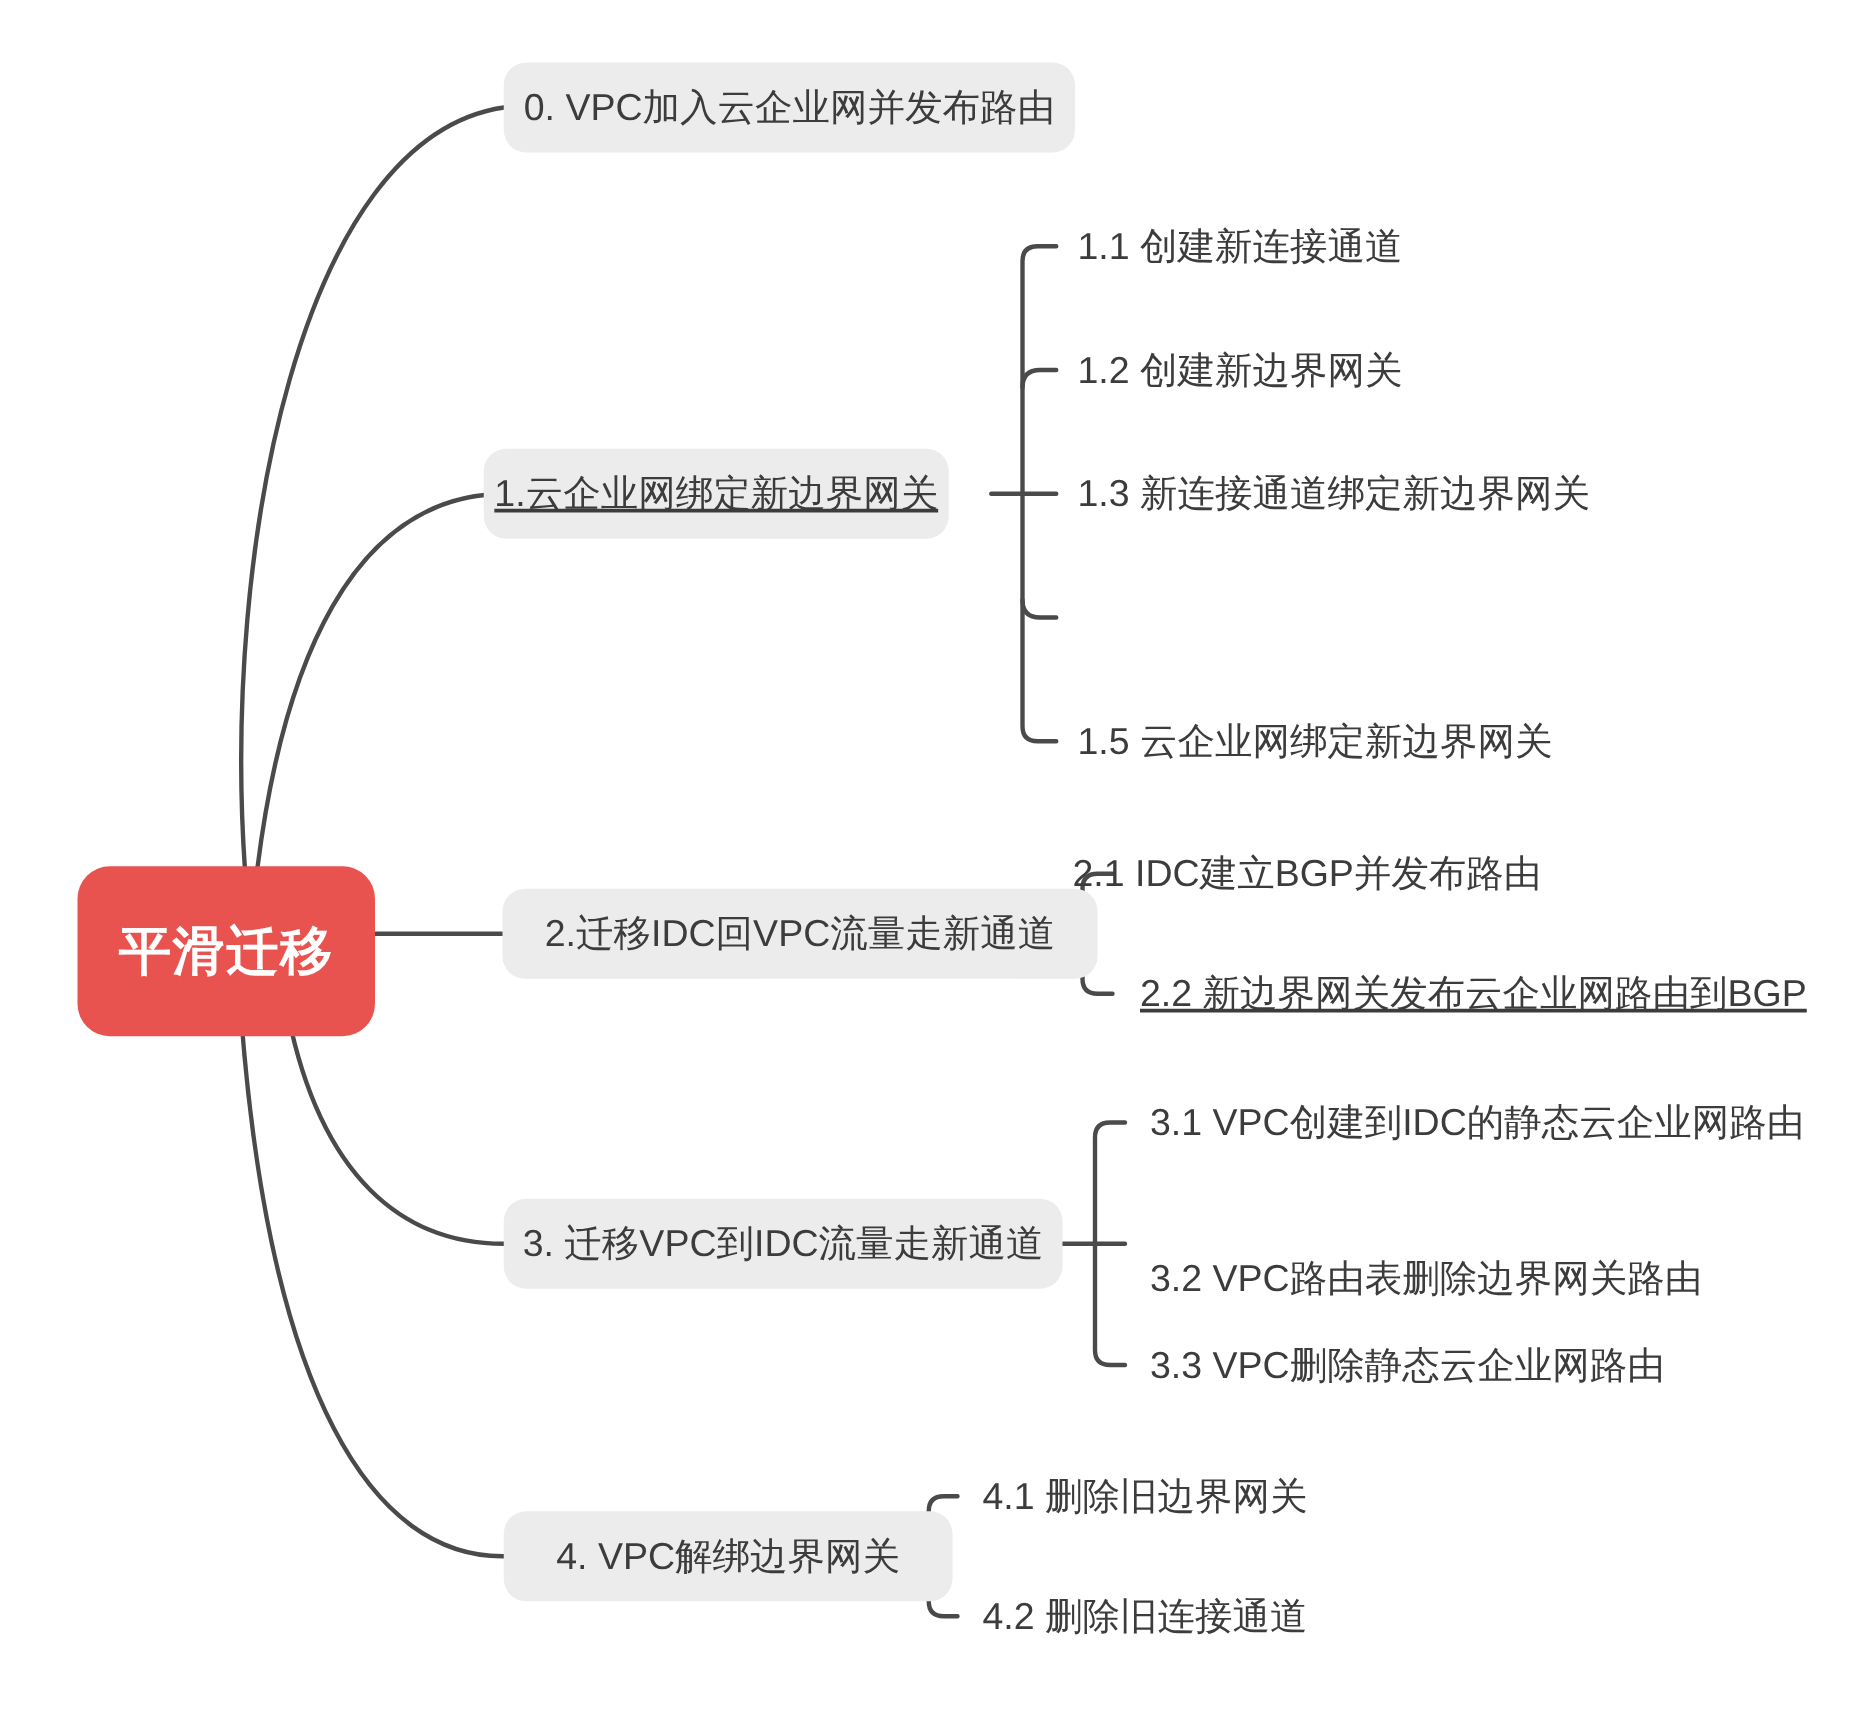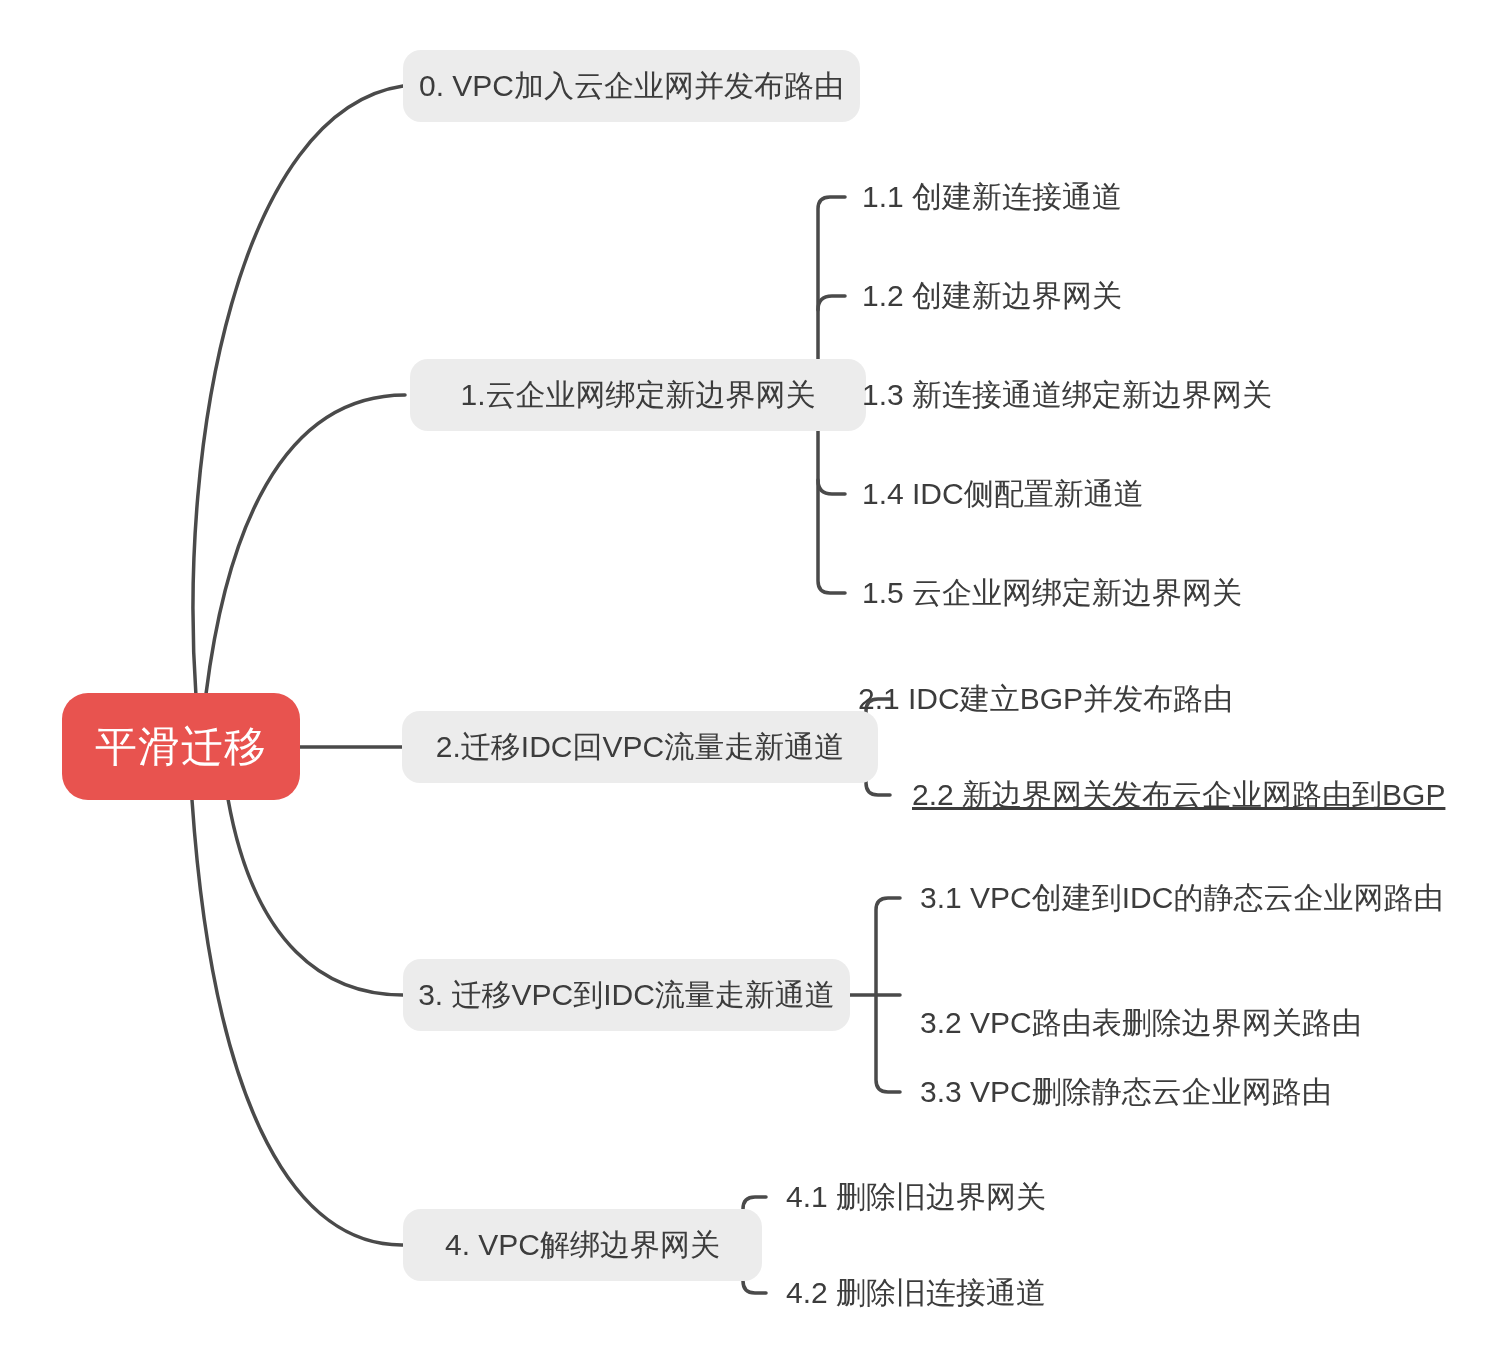--- a/index.html
+++ b/index.html
@@ -38,44 +38,44 @@
   .node {
     position: absolute;
     display: flex;
     align-items: center;
     justify-content: center;
     cursor: default;
     white-space: nowrap;
   }
   .root-node {
     left: 62px; top: 693px;
-    width: 238px; height: 107px;
+    width: 238px; height: 136px;
     background: var(--root-bg, #e8534f);
     color: var(--root-text, #fff);
     border-radius: 26px;
     font-size: 42px;
-    font-weight: normal;
+    font-weight: bold;
     letter-spacing: 1px;
   }
   .branch-node {
     height: 72px;
     background: var(--branch-bg, #ececec);
     color: var(--text, #3c3c3c);
     border-radius: 18px;
     font-size: 30px;
   }
   .child-node {
     height: 44px;
     color: var(--text, #3c3c3c);
     font-size: 30px;
     justify-content: flex-start;
   }
   
   .b0 { left: 403px; top: 50px;   width: 457px; }
-  .b1 { left: 410px; top: 359px;  width: 456px; }
+  .b1 { left: 387px; top: 359px;  width: 372px; text-decoration: underline; }
   .b2 { left: 402px; top: 711px;  width: 476px; }
   .b3 { left: 403px; top: 959px;  width: 447px; text-align: right; }
   .b4 { left: 403px; top: 1209px; width: 359px; }
   
   .c1-0 { left: 862px; top: 175px; }
   .c1-1 { left: 862px; top: 274px; }
   .c1-2 { left: 862px; top: 373px; }
   .c1-3 { left: 862px; top: 472px; }
   .c1-4 { left: 862px; top: 571px; }
   .c2-0 { left: 858px; top: 677px; }
@@ -118,21 +118,20 @@
 
   <div class="node branch-node b0">0. VPC加入云企业网并发布路由</div>
   <div class="node branch-node b1">1.云企业网绑定新边界网关</div>
   <div class="node branch-node b2">2.迁移IDC回VPC流量走新通道</div>
   <div class="node branch-node b3">3. 迁移VPC到IDC流量走新通道</div>
   <div class="node branch-node b4">4. VPC解绑边界网关</div>
 
   <div class="node child-node c1-0">1.1 创建新连接通道</div>
   <div class="node child-node c1-1">1.2 创建新边界网关</div>
   <div class="node child-node c1-2">1.3 新连接通道绑定新边界网关</div>
-  <div class="node child-node c1-3">1.4 IDC侧配置新通道</div>
   <div class="node child-node c1-4">1.5 云企业网绑定新边界网关</div>
 
   <div class="node child-node c2-0">2.1 IDC建立BGP并发布路由</div>
   <div class="node child-node c2-1">2.2 新边界网关发布云企业网路由到BGP</div>
 
   <div class="node child-node c3-0">3.1 VPC创建到IDC的静态云企业网路由</div>
   <div class="node child-node c3-1">3.2 VPC路由表删除边界网关路由</div>
   <div class="node child-node c3-2">3.3 VPC删除静态云企业网路由</div>
 
   <div class="node child-node c4-0">4.1 删除旧边界网关</div>

